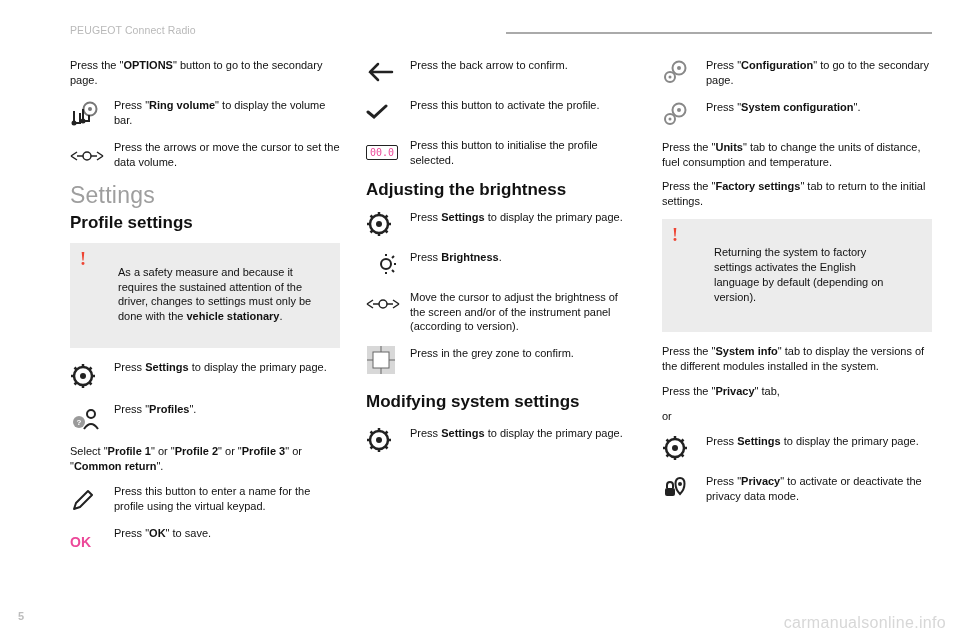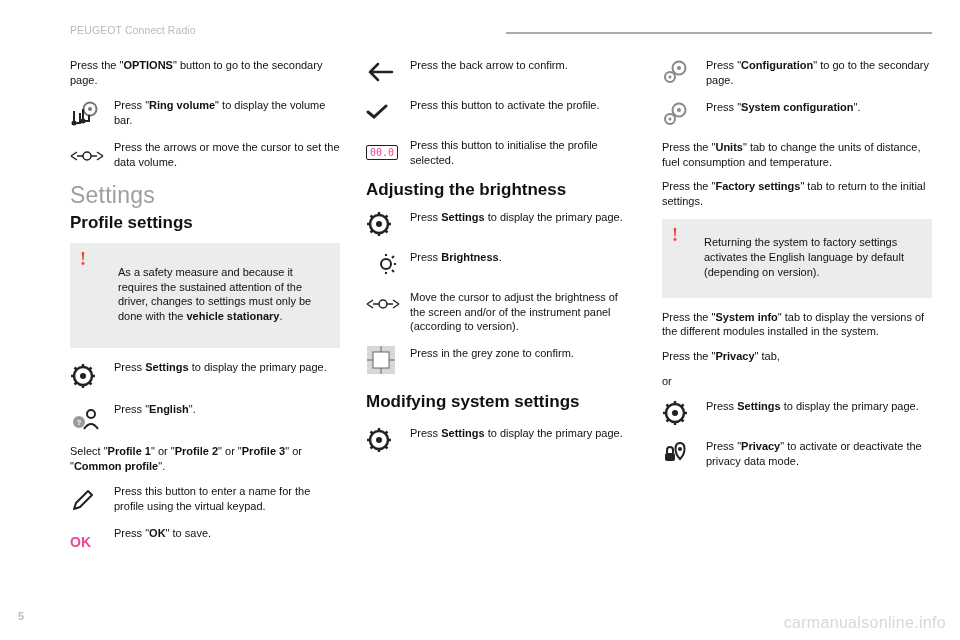--- a/index.html
+++ b/index.html
@@ -183,26 +183,26 @@
       <div class="iconrow">
         <div class="icon">
           <svg width="30" height="26" viewBox="0 0 30 26">
             <circle cx="9" cy="17" r="6" fill="#9a9a9a"></circle>
             <text x="9" y="20" text-anchor="middle" font-size="8" fill="#fff" font-weight="bold">?</text>
             <circle cx="21" cy="9" r="4" fill="none" stroke="#222" stroke-width="2"></circle>
             <path d="M14 24 Q21 14 28 24" fill="none" stroke="#222" stroke-width="2"></path>
           </svg>
         </div>
         <div class="body">
-          <span>Press "</span><span class="bold">English</span><span>".</span>
+          <span>Press "</span><span class="bold">Profiles</span><span>".</span>
         </div>
       </div>
 
       <p class="para">
-        <span>Select "</span><span class="bold">Profile 1</span><span>" or "</span><span class="bold">Profile 2</span><span>" or "</span><span class="bold">Profile 3</span><span>" or "</span><span class="bold">Common profile</span><span>".</span>
+        <span>Select "</span><span class="bold">Profile 1</span><span>" or "</span><span class="bold">Profile 2</span><span>" or "</span><span class="bold">Profile 3</span><span>" or "</span><span class="bold">Common return</span><span>".</span>
       </p>
 
       <div class="iconrow">
         <div class="icon">
           <svg width="26" height="26" viewBox="0 0 26 26">
             <path d="M4 22 L6 16 L18 4 L22 8 L10 20 Z" fill="none" stroke="#222" stroke-width="2" stroke-linejoin="round"></path>
           </svg>
         </div>
         <div class="body">Press this button to enter a name for the profile using the virtual keypad.</div>
       </div>
@@ -372,21 +372,21 @@
       <p class="para">
         <span>Press the "</span><span class="bold">Units</span><span>" tab to change the units of distance, fuel consumption and temperature.</span>
       </p>
 
       <p class="para" style="margin-top:8px">
         <span>Press the "</span><span class="bold">Factory settings</span><span>" tab to return to the initial settings.</span>
       </p>
 
       <div class="warn">
         <span class="bang">!</span>
-        <p class="para" style="margin:6px">Returning the system to factory settings activates the English language by default (depending on version).</p>
+        <p class="para" style="margin:16px">Returning the system to factory settings activates the English language by default (depending on version).</p>
       </div>
 
       <p class="para">
         <span>Press the "</span><span class="bold">System info</span><span>" tab to display the versions of the different modules installed in the system.</span>
       </p>
 
       <p class="para">
         <span>Press the "</span><span class="bold">Privacy</span><span>" tab,</span>
       </p>
       <p class="para">or</p>

